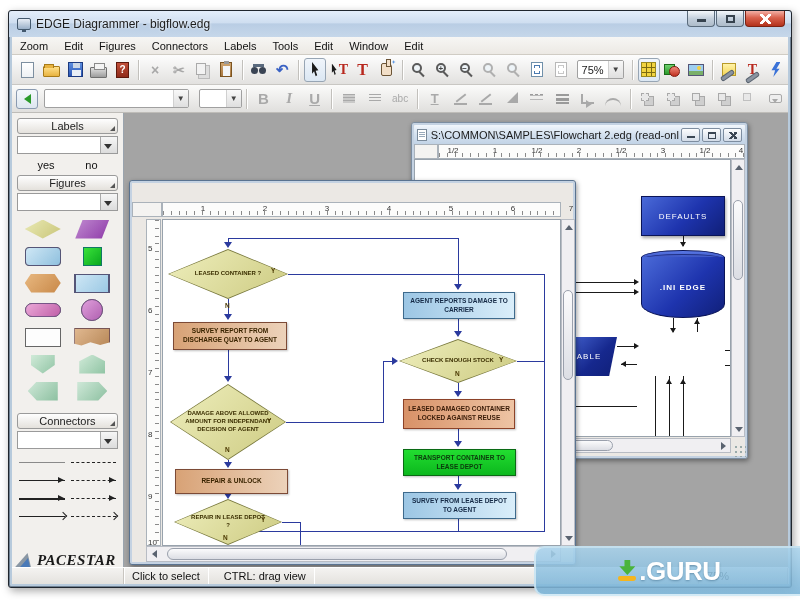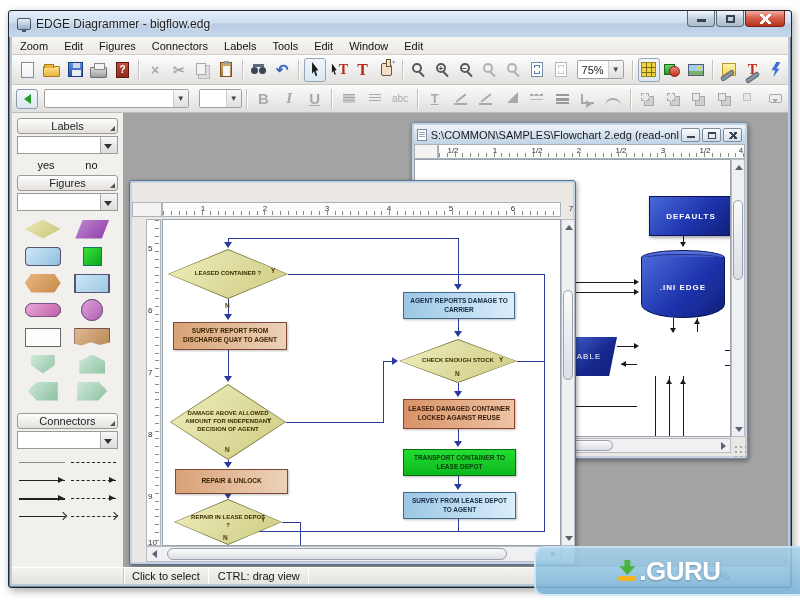--- a/index.html
+++ b/index.html
@@ -201,22 +201,22 @@
            text-align:center; font-style:normal; font-size:6px; font-weight:bold; line-height:1.3; color:#3a2e00; padding:0 14px; }
   .yn { position:absolute; font-size:6.5px; font-weight:bold; color:#4a3800; }
   .fl { position:absolute; background:#2b3a9e; }
   .ah { position:absolute; width:0; height:0; }
   .ah.down { border:4px solid transparent; border-top:6px solid #2b3a9e; }
   .ah.left { border:4px solid transparent; border-right:6px solid #2b3a9e; }
   .ah.right { border:4px solid transparent; border-left:6px solid #2b3a9e; }
 
   
   .bnode { position:absolute; display:flex; align-items:center; justify-content:center; text-align:center;
-           font-size:8px; font-weight:bold; letter-spacing:1px; color:#fff;
-           background:linear-gradient(135deg,#4a6ad8 0%,#1e34ae 55%,#101f78 100%); border:1px solid #0a1458; box-shadow:1px 2px 3px rgba(0,0,0,.35);margin-left:8px; }
+           font-size:8px; font-weight:normal; letter-spacing:1px; color:#fff;
+           background:linear-gradient(135deg,#4a6ad8 0%,#1e34ae 55%,#101f78 100%); border:1px solid #0a1458; box-shadow:1px 2px 3px rgba(0,0,0,.35); }
   .cylwrap { position:absolute; }
   .cyl-body { position:absolute; left:0; right:0; top:7px; bottom:0; background:linear-gradient(135deg,#4a6ad8,#1e34ae 55%,#101f78);
               border:1px solid #0a1458; border-top:none; border-radius:0 0 50% 50%/0 0 14px 14px;
               display:flex; align-items:center; justify-content:center; color:#fff; font-size:8px; font-weight:bold; letter-spacing:1px; }
   .cyl-cap { position:absolute; left:0; right:0; top:0; height:15px; border-radius:50%;
              background:linear-gradient(180deg,#5a7ae8,#20309e); border:1px solid #0a1458; }
   .cyl-cap::after { content:""; position:absolute; left:2px; right:2px; top:3px; height:8px; border-radius:50%; border-top:1px solid #0a1458aa; }
   .btrap { position:absolute; clip-path:polygon(14% 0,100% 0,86% 100%,0 100%); background:linear-gradient(135deg,#4a6ad8,#16288e 60%,#101f78);
            display:flex; align-items:center; justify-content:center; color:#fff; font-size:8px; font-weight:normal; letter-spacing:1px; }
   .bl { position:absolute; background:#1a1a1a; }
@@ -532,20 +532,27 @@
             <span class="c-arr"></span>
           </span>
         <span class="conn">
             <span class="cline"></span>
             <span class="c-arr open"></span>
           </span>
         <span class="conn">
             <span class="cline dash"></span>
             <span class="c-arr open"></span>
           </span>
+      </div>
+      <div class="brand">
+        <div class="row">
+          <span class="tri"></span>
+          <span class="brand-name">PACESTAR</span>
+        </div>
+        <div class="brand-sub">SOFTWARE</div>
       </div>
     </div>
 
     <div class="mdi">
 
       <div class="child" style="left:287px;top:9px;width:337px;height:337px">
         <div class="ctitle">
           <span class="doc-ico"></span>
           <span style="white-space:nowrap;overflow:hidden">S:\COMMON\SAMPLES\Flowchart 2.edg (read-only)</span>
           <span class="ccaps">
@@ -725,21 +732,21 @@
           <span class="sbtn" style="right:0">
               <span class="arr-r"></span>
             </span>
         </div>
       </div>
     </div>
 
     <div class="statusbar">
       <span class="spanel" style="width:112px"></span>
       <span class="spanel" style="border-right:none">Click to select</span>
-      <span class="spanel" style="border-right:none;padding-left:10px">CTRL: drag view</span>
+      <span class="spanel" style="border-right:none;padding-left:16px">CTRL: drag view</span>
       <span class="spacer"></span>
       <span class="spanel" style="width:90px;border-left:1px solid #c8c5c0">75%</span>
     </div>
   </div>
 
   <div class="watermark">
     <span class="wm-ico">
         <span class="arrow"></span>
         <span class="base"></span>
       </span>

